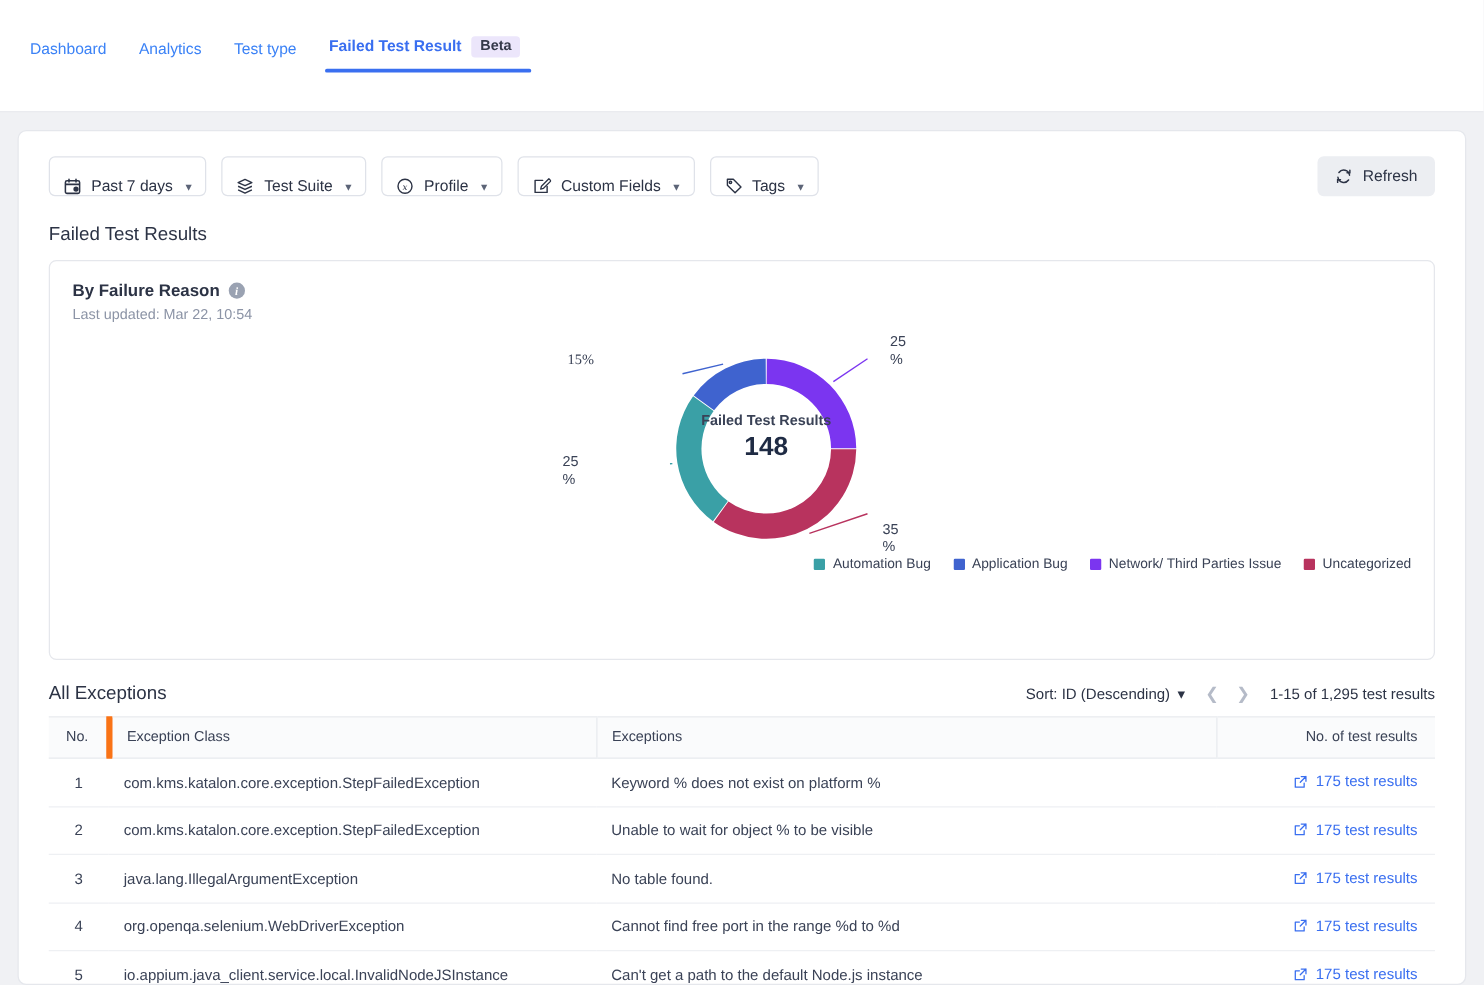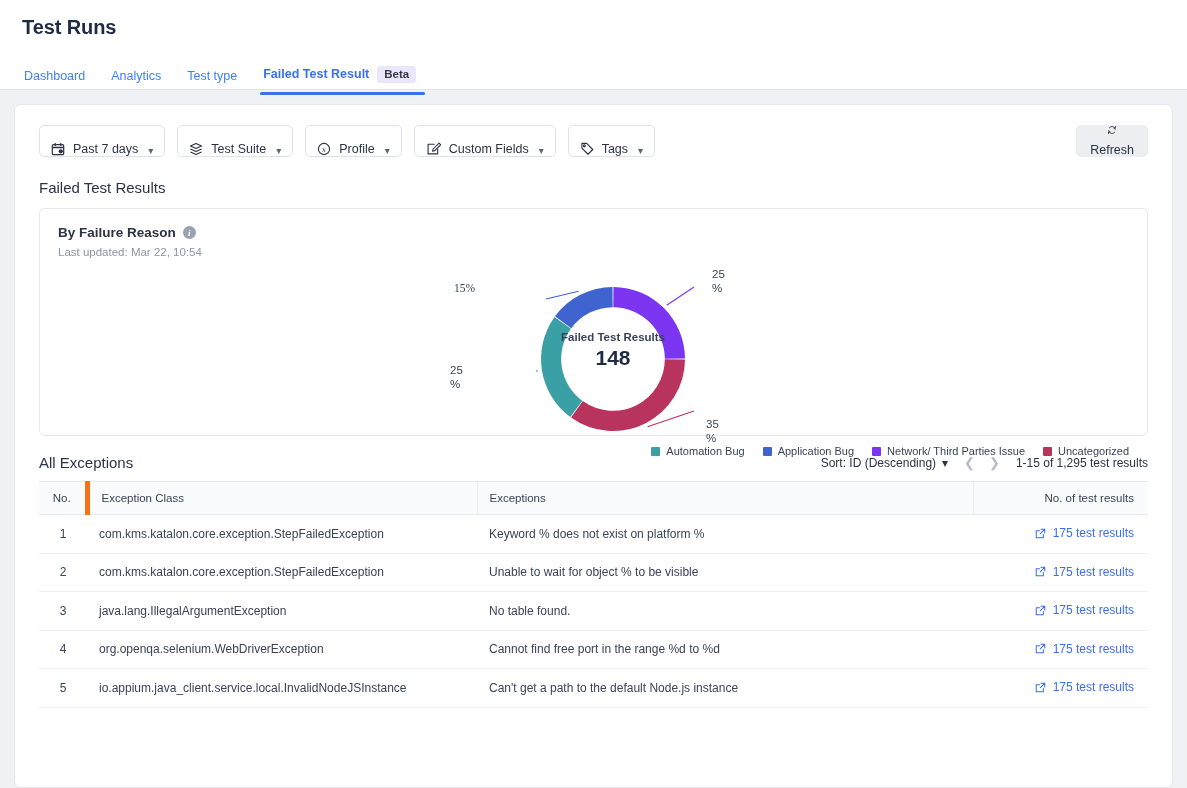--- a/index.html
+++ b/index.html
@@ -57,32 +57,32 @@
     border: 1px solid #dfe2e9; border-radius: 5px; background: #fff;
     height: 32px; padding: 0 11px; font-size: 12.5px; color: #2c3345;
     cursor: pointer; white-space: nowrap;
   }
   .chip .caret { color: #5c6477; font-size: 10px; margin-left: 2px; }
   .spacer { flex: 1; }
   .refresh-btn {
     display: inline-flex; align-items: center; gap: 8px;
     background: #eceef2; border: none; border-radius: 5px;
     height: 32px; padding: 0 14px; font-size: 12.5px; color: #2c3345;
-    cursor: pointer; font-family: inherit; flex-direction: column;
+    cursor: pointer; font-family: inherit;
   }
 
   
   .section-title {
     font-size: 15px; color: #2c3345; padding: 10px 24px 12px 24px;
   }
 
   
   .chart-card {
     margin: 0 24px; border: 1px solid #e5e7ec; border-radius: 6px;
-    height: 228px; position: relative; background: #fff;
+    height: 320px; position: relative; background: #fff;
   }
   .card-head { padding: 16px 18px 0 18px; }
   .card-title {
     font-size: 13.5px; font-weight: bold; color: #2c3345;
     display: flex; align-items: center; gap: 7px;
   }
   .info-icon {
     width: 13px; height: 13px; border-radius: 50%; background: #9aa2b2;
     color: #fff; font-size: 9px; font-weight: bold; font-style: italic;
     display: inline-flex; align-items: center; justify-content: center;
@@ -143,21 +143,20 @@
     display: inline-flex; align-items: center; gap: 7px; justify-content: flex-end;
   }
   .ext-icon { display: inline-block; width: 11px; height: 11px; }
 </style>
 </head>
 <body>
 
 <div class="page">
 
   <div class="header">
-    <div class="page-title">Test Runs</div>
     <div class="tabs">
       <div class="tab">
         <span>Dashboard</span>
       </div>
       <div class="tab">
         <span>Analytics</span>
       </div>
       <div class="tab">
         <span>Test type</span>
       </div>

